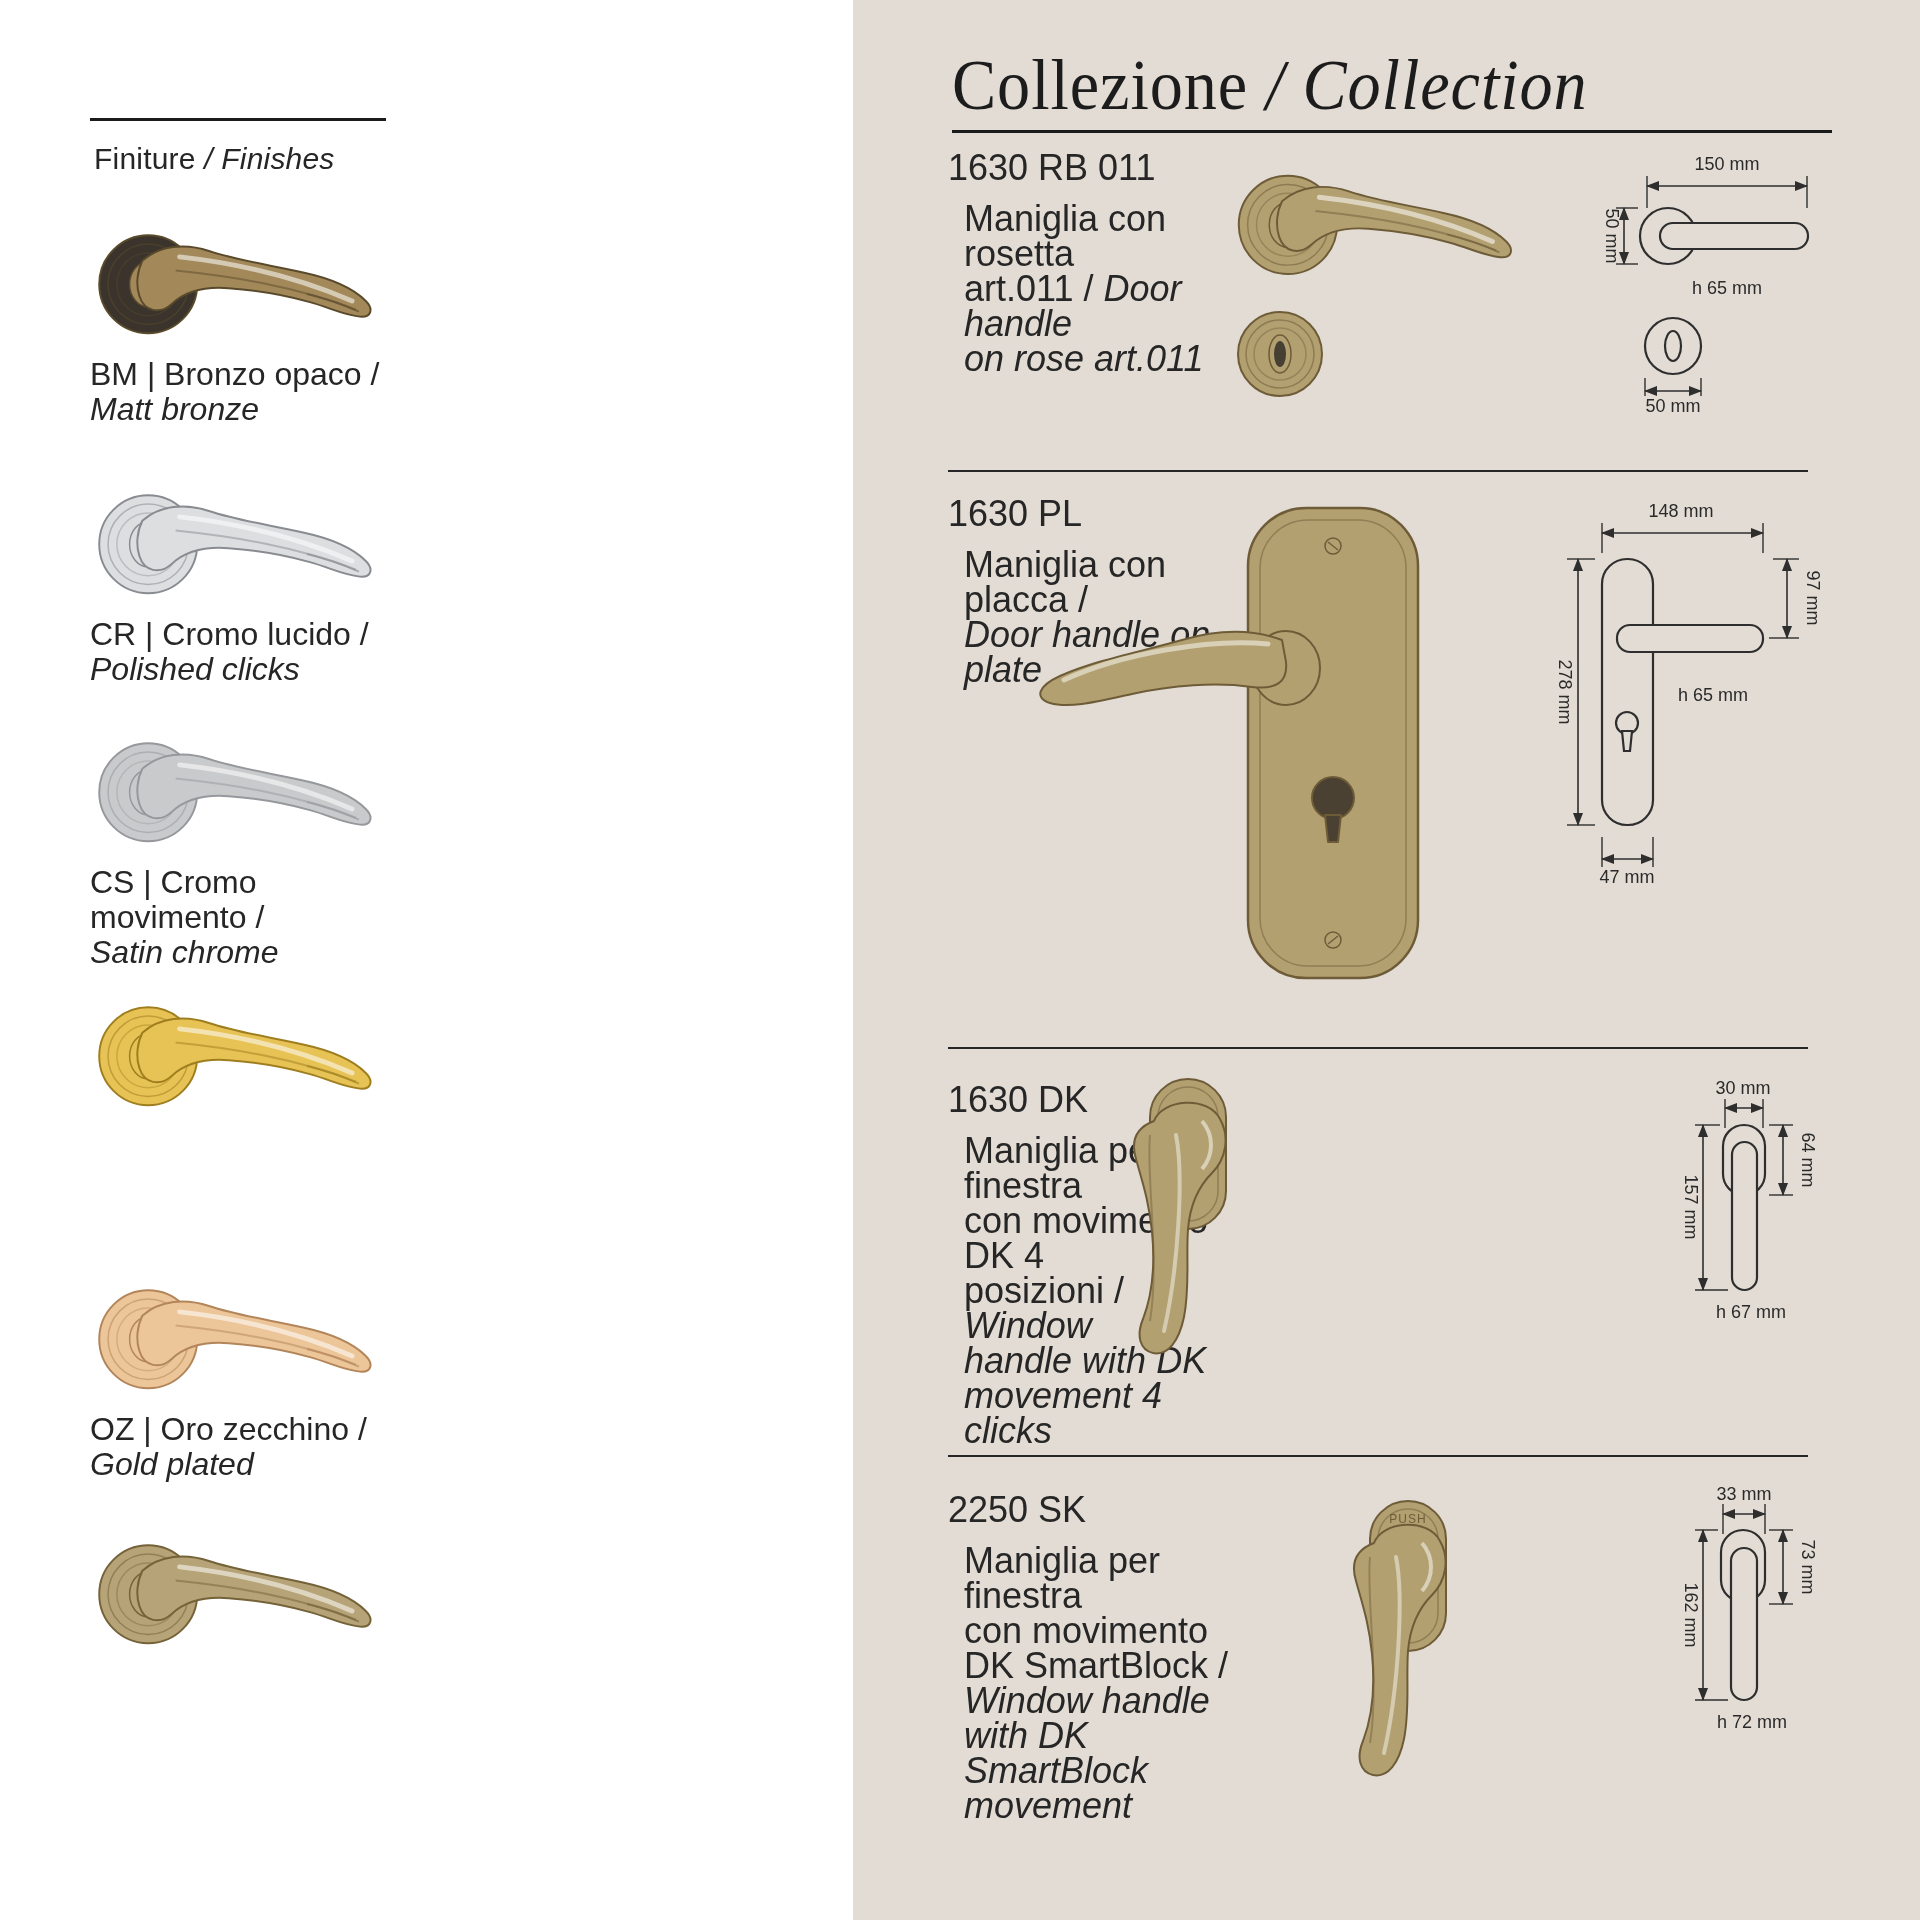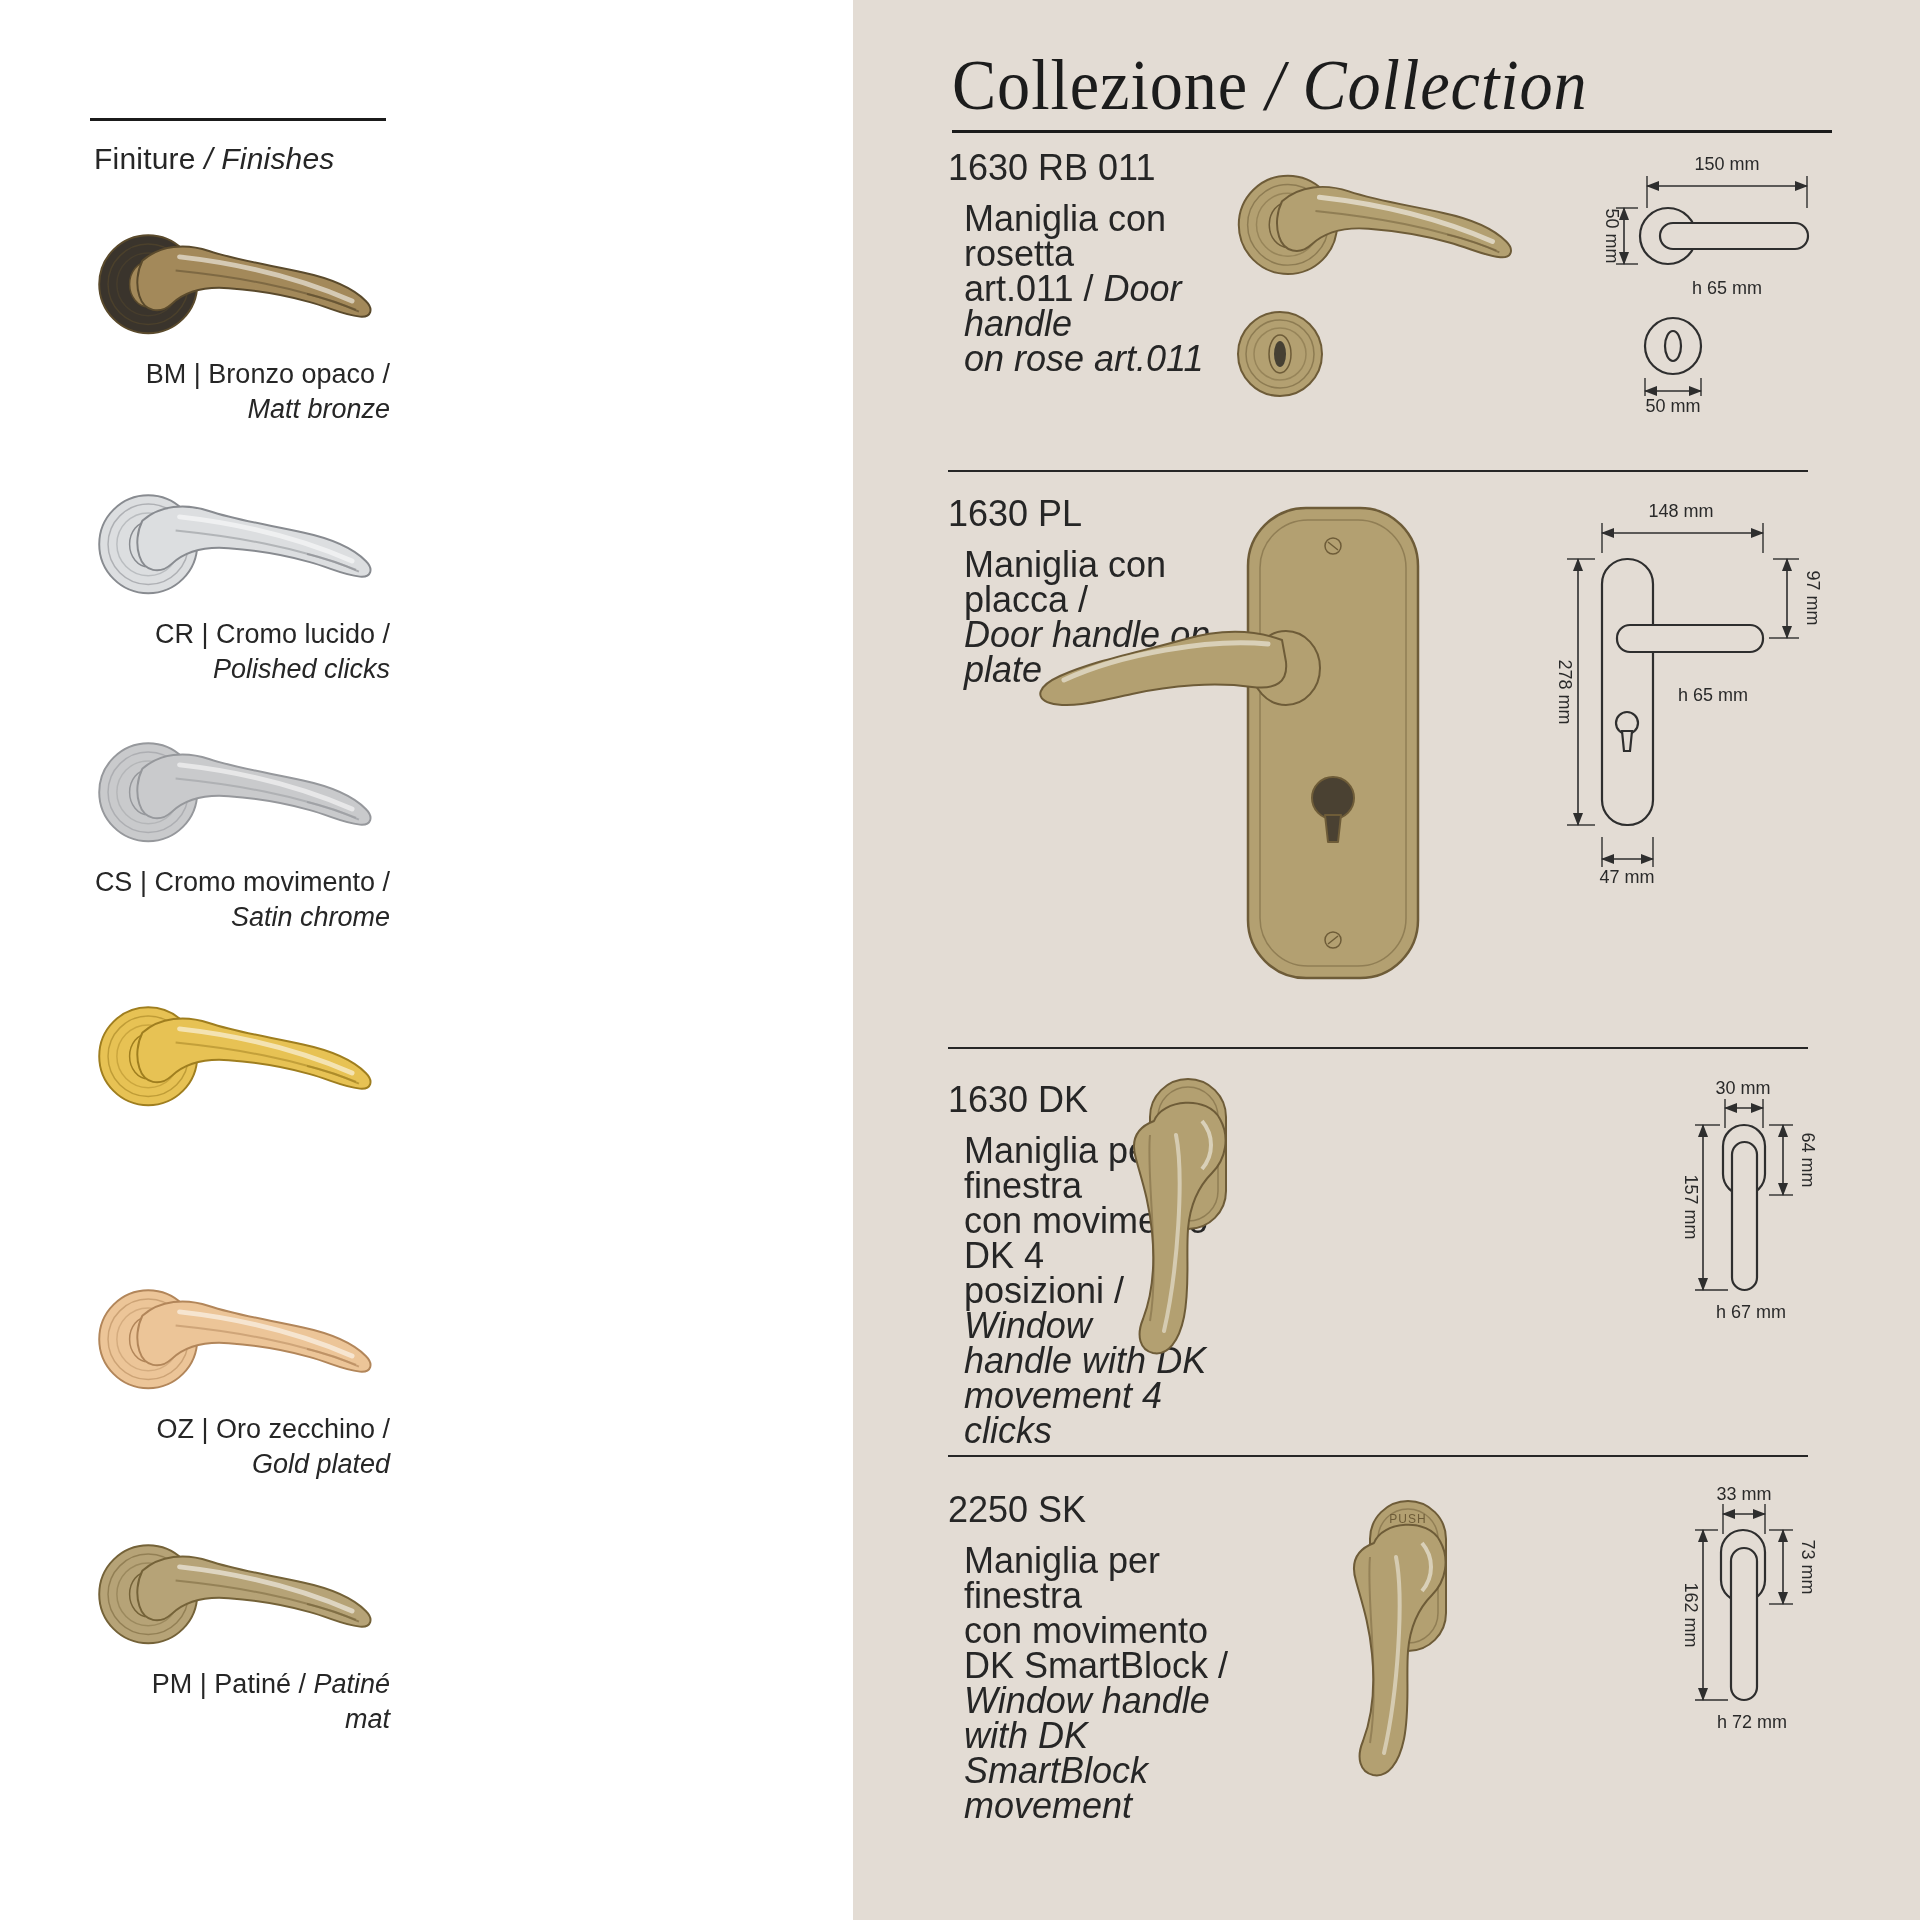--- a/index.html
+++ b/index.html
@@ -6,21 +6,21 @@
   body{width:1920px;height:1920px;background:#ffffff;font-family:"Liberation Sans",sans-serif;color:#262626;}
   .page{position:relative;width:1920px;height:1920px;overflow:hidden;}
   .panel-bg{position:absolute;left:853px;top:0;width:1067px;height:1920px;background:#e3dcd4;}
   em{font-style:italic;}
 
   
   .fin-rule{position:absolute;left:90px;top:118px;width:296px;height:3px;background:#1b1b1b;}
   .fin-title{position:absolute;left:90px;top:138px;font-size:30px;font-weight:400;margin:4px;letter-spacing:.2px;}
   .finish-item{position:absolute;left:85px;width:305px;}
   .finish-item svg.swatch{display:block;width:295px;height:147px;}
-  .fin-label{margin:10px 0 0 5px;font-size:27px;line-height:35px;white-space:pre-line;text-align:right;}
+  .fin-label{margin:10px 0 0 5px;font-size:32px;line-height:35px;white-space:pre-line;}
 
   
   .f-bm{--base:#a3895a;--edge:#5a4a2c;--rose:#3a342c;}
   .f-cr{--base:#dcdee0;--edge:#888b90;--rose:#dcdee0;}
   .f-cs{--base:#c9cacc;--edge:#96989c;--rose:#c9cacc;}
   .f-ol{--base:#e7c254;--edge:#9f7e1f;--rose:#e7c254;}
   .f-oz{--base:#ecc598;--edge:#b2865a;--rose:#ecc598;}
   .f-pm{--base:#b6a377;--edge:#746238;--rose:#b6a377;}
   .f-prod{--base:#b3a071;--edge:#6e5c38;--rose:#b3a071;}
 
@@ -111,22 +111,20 @@
           <use href="#lever"></use>
         </svg>
       <p class="fin-label"><span>OZ</span><span> | </span><span>Oro zecchino</span><span> /
 </span><em>Gold plated</em></p>
     </div>
 
     <div class="finish-item" style="top:1510px">
       <svg class="swatch f-pm" viewBox="0 0 300 150">
           <use href="#lever"></use>
         </svg>
-      <p class="fin-label"><span>PM</span><span> | </span><span>Patiné</span><span> / </span><em>Patiné
-mat</em></p>
     </div>
   </aside>
 
   <main>
     <h1 class="col-title"><span>Collezione</span><em><span> / </span><span>Collection</span></em></h1>
     <div class="col-rule"></div>
 
     <section>
       <div class="prod-text" style="top:150px">
         <div class="sku">1630 RB 011</div>

